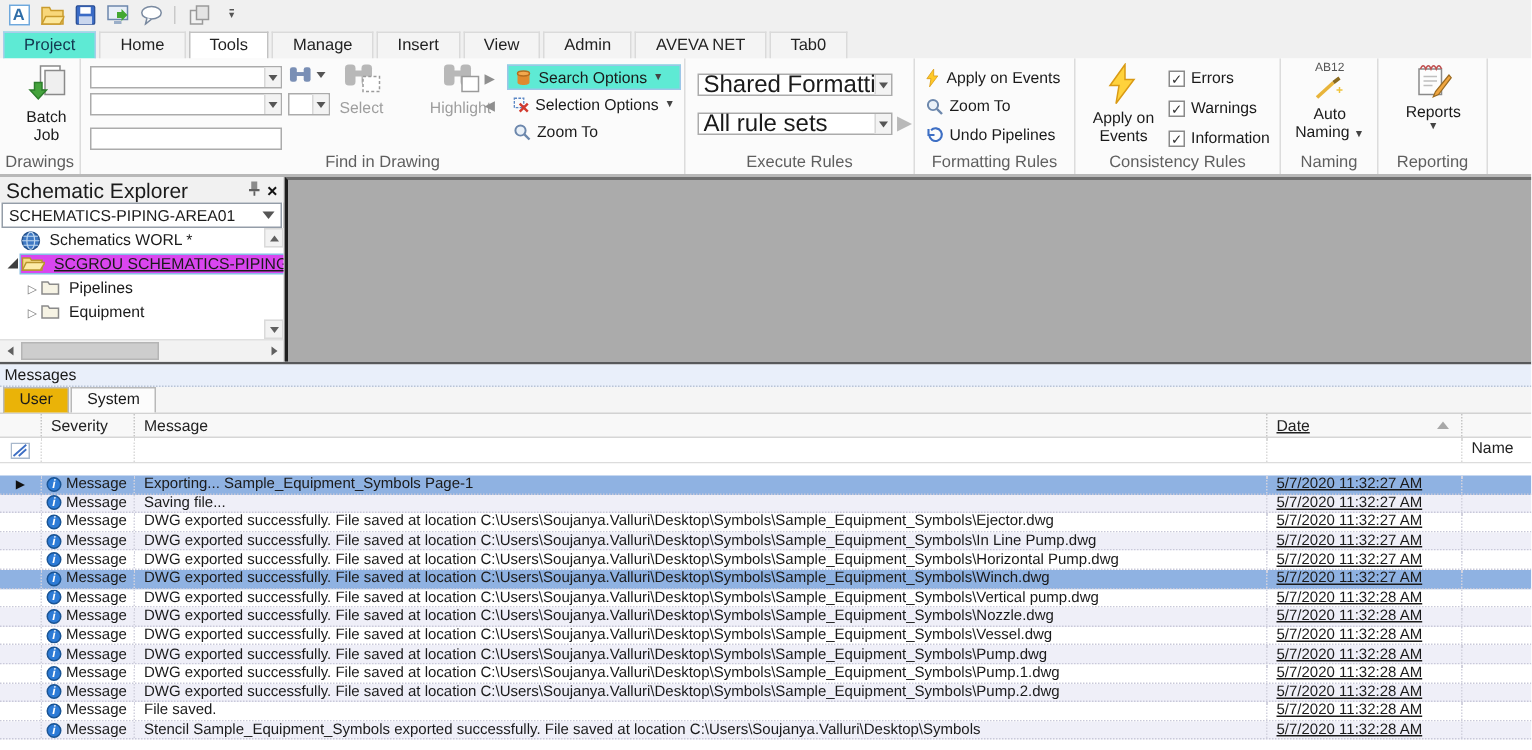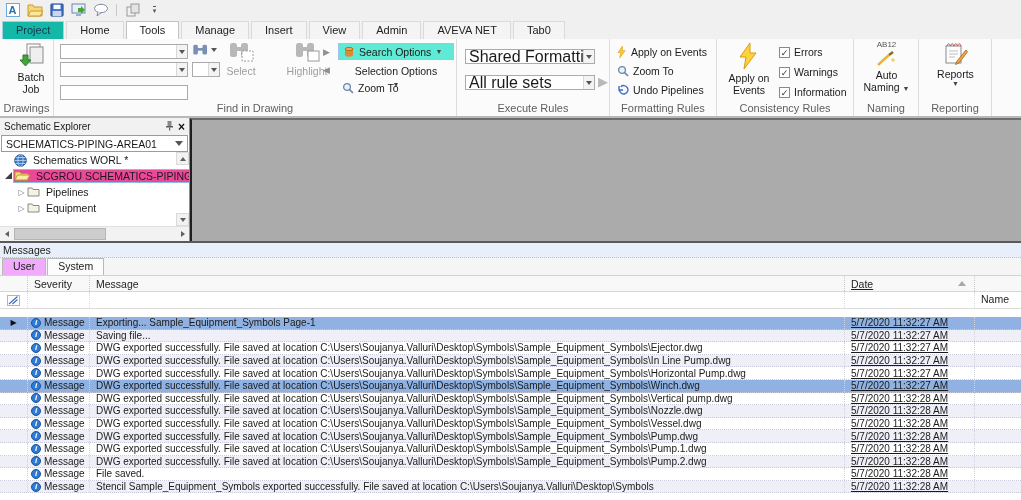--- a/index.html
+++ b/index.html
@@ -13,21 +13,21 @@
   .qicon { width:17px; height:16px; display:inline-flex; align-items:center; justify-content:center; }
   .logo-a { display:inline-block; width:14px; height:14px; border:1px solid #6FA8DC; background:#fff; color:#2E6DA8; font-weight:bold; font-size:11px; line-height:12px; text-align:center; }
   .qat-sep { width:1px; height:12px; background:#C9C9C9; margin:0 2px; }
   .caret-bar { font-size:7px; color:#555; border-top:1px solid #555; line-height:6px; padding-top:1px; }
   .win-title { position:absolute; left:200px; right:0; top:3px; text-align:center; color:#1a1a1a; pointer-events:none; }
 
   
   .tabstrip { display:flex; height:19px; background:#F0F0F0; padding-left:2px; align-items:flex-end; }
   .tab { padding:2px 13px 2px 13px; margin-right:2px; border:1px solid #DADADA; border-bottom:none; background:#F4F4F4; color:#222; height:18px; }
   .tab.active { background:#FFFFFF; border-color:#C2C2C2; }
-  .tab.highlighted { background:#14b8a6; border-color:#A9CDEB; color:#14364F; }
+  .tab.highlighted { background:#5eead4; border-color:#A9CDEB; color:#14364F; }
 
   
   .ribbon { position:relative; display:flex; height:79px; background:#FBFBFB; border-bottom:2px solid #B8B8B8; }
   .rgroup { position:relative; height:100%; border-right:1px solid #DCDCDC; flex:none; }
   .glabel { position:absolute; bottom:2px; left:0; right:0; text-align:center; color:#5F5F5F; font-size:11px; white-space:nowrap; }
   .combo { position:absolute; height:15px; background:#fff; border:1px solid #ABABAB; display:flex; align-items:center; font-size:16px; padding-left:3px; }
   .combo .cval { flex:1; overflow:hidden; white-space:nowrap; }
   .drop-arrow { width:11px; height:100%; display:flex; align-items:center; justify-content:center; border-left:1px solid #D8D8D8; background:#F3F3F3; }
   .tri-down { width:0; height:0; border-left:3px solid transparent; border-right:3px solid transparent; border-top:4px solid #555; }
   .chev { width:0; height:0; border-left:4px solid transparent; border-right:4px solid transparent; border-top:5px solid #555; }
@@ -47,50 +47,50 @@
 
   .playbtn { position:absolute; color:#B9B9B9; font-size:13px; line-height:13px; }
   .navarrow { position:absolute; font-size:9px; color:#8F8F8F; line-height:9px; }
 
   .ab12 { font-size:8px; color:#555; line-height:8px; }
 
   
   .bodyrow { display:flex; height:123px; }
   .explorer { width:190px; flex:none; background:#fff; border-right:1px solid #8F8F8F; display:flex; flex-direction:column; }
   .exp-title { height:17px; background:#F1F1F1; display:flex; align-items:center; padding:0 4px; gap:4px; }
-  .exp-title .t { flex:1; font-size:10px; }
+  .exp-title .t { flex:1; font-size:14px; }
   .exp-close { font-size:12px; font-weight:bold; line-height:10px; color:#111; }
   .exp-combo { height:17px; margin:0 1px; border:1px solid #949DA8; background:#fff; display:flex; align-items:center; padding:0 4px; font-size:10.5px; }
   .exp-combo .cval { flex:1; overflow:hidden; white-space:nowrap; }
   .exp-tree { position:relative; flex:1; background:#fff; overflow:hidden; }
   .tree-row { display:flex; align-items:center; height:16px; font-size:10.5px; white-space:nowrap; }
   .tree-indent { flex:none; }
   .tree-exp { flex:none; width:11px; text-align:center; font-size:8px; color:#7A7A7A; }
   .exp-open-tri { display:inline-block; width:0; height:0; border-bottom:7px solid #3F3F3F; border-left:7px solid transparent; }
   .tree-ic { flex:none; display:inline-flex; align-items:center; margin-right:4px; }
   .tree-label { padding:0 2px; }
-  .tree-row.sel .selwrap { background:#ec4899; outline:1px solid #86BEE4; }
+  .tree-row.sel .selwrap { background:#d946ef; outline:1px solid #86BEE4;text-decoration:underline; }
   .selwrap { display:inline-flex; align-items:center; }
   .vscroll { position:absolute; right:0; top:0; bottom:0; width:13px; }
   .sbtn { position:absolute; left:0; width:13px; height:13px; background:#F2F2F2; border:1px solid #DADADA; display:flex; align-items:center; justify-content:center; }
   .tri-up-s { width:0; height:0; border-left:3px solid transparent; border-right:3px solid transparent; border-bottom:4px solid #606060; }
   .tri-down-s { width:0; height:0; border-left:3px solid transparent; border-right:3px solid transparent; border-top:4px solid #606060; }
   .tri-left-s { width:0; height:0; border-top:3px solid transparent; border-bottom:3px solid transparent; border-right:4px solid #606060; }
   .tri-right-s { width:0; height:0; border-top:3px solid transparent; border-bottom:3px solid transparent; border-left:4px solid #606060; }
   .hscroll { height:15px; background:#F2F2F2; position:relative; border-top:1px solid #E0E0E0; }
   .hthumb { position:absolute; left:14px; top:1px; width:92px; height:12px; background:#CDCDCD; border:1px solid #B5B5B5; }
   .hbtn { position:absolute; top:0; width:13px; height:14px; display:flex; align-items:center; justify-content:center; }
   .canvas { flex:1; background:#ABABAB; border-top:2px solid #6E6E6E; border-left:2px solid #1F1F1F; }
 
   
   .messages { border-top:2px solid #58595B; height:259px; background:#fff; }
   .msg-title { height:15px; background:#E9EFFA; display:flex; align-items:center; padding-left:3px; font-size:10.5px; border-bottom:1px dotted #B9C4D6; }
   .msg-tabs { height:18px; background:#F5F5F5; display:flex; align-items:flex-end; padding-left:2px; border-bottom:1px solid #D2D2D2; }
   .msg-tab { padding:1px 10px 2px 10px; border:1px solid #B9B9B9; border-bottom:none; margin-right:1px; background:#FCFCFC; font-size:10.5px; height:17px; }
-  .msg-tab.active { background:#f0abfc;margin-top:43px; }
+  .msg-tab.active { background:#eab308;margin-top:43px; }
   .gh { height:16px; display:flex; background:#F8F8F8; font-size:10.5px; color:#222; border-bottom:1px solid #D6D6D6; align-items:center; }
   .gh .gcell { height:100%; display:flex; align-items:center; padding-left:6px; border-right:1px dotted #C6C6C6; }
   .c0 { width:28px; flex:none; }
   .c1 { width:62px; flex:none; }
   .c2 { width:755px; flex:none; }
   .c3 { width:130px; flex:none;text-decoration:underline; }
   .c4 { width:46px; flex:none; border-right:none !important;margin-top:30px; }
   .sort-asc { margin-left:auto; margin-right:8px; width:0; height:0; border-left:4px solid transparent; border-right:4px solid transparent; border-bottom:5px solid #A8A8A8; }
   .filter-row { height:17px; display:flex; background:#fff; border-bottom:1px solid #DCDCDC; align-items:center; }
   .filter-row .gcell { height:100%; display:flex; align-items:center; border-right:1px dotted #DADADA; }
@@ -235,21 +235,21 @@
       <div class="navarrow" style="left:269px; top:27px;">◀</div>
 
       <div class="optrow hl" style="left:284px; top:4px; width:116px;">
         <svg width="12" height="12" viewBox="0 0 12 12">
             <path d="M2 3v6c0 1 1.8 1.7 4 1.7S10 10 10 9V3" fill="#E08A2E"></path>
             <ellipse cx="6" cy="3" rx="4" ry="1.6" fill="#F2A94F" stroke="#B56E1E"></ellipse>
           </svg>
         <span>Search Options</span>
         <span class="txt-arrow">▼</span>
       </div>
-      <div class="optrow" style="left:284px; top:22px; width:116px;flex-direction:column;">
+      <div class="optrow" style="left:284px; top:22px; width:116px;">
         <svg width="12" height="12" viewBox="0 0 12 12">
             <rect x="1" y="1" width="7" height="7" fill="none" stroke="#5B87C5" stroke-dasharray="2,1"></rect>
             <path d="M5 5l6 6M11 5l-6 6" stroke="#D23B2F" stroke-width="1.8"></path>
           </svg>
         <span>Selection Options</span>
         <span class="txt-arrow">▼</span>
       </div>
       <div class="optrow" style="left:284px; top:40px; width:116px;">
         <svg width="12" height="12" viewBox="0 0 12 12">
             <circle cx="5" cy="5" r="3.4" fill="#EAF1F8" stroke="#6C87AC" stroke-width="1.3"></circle>

